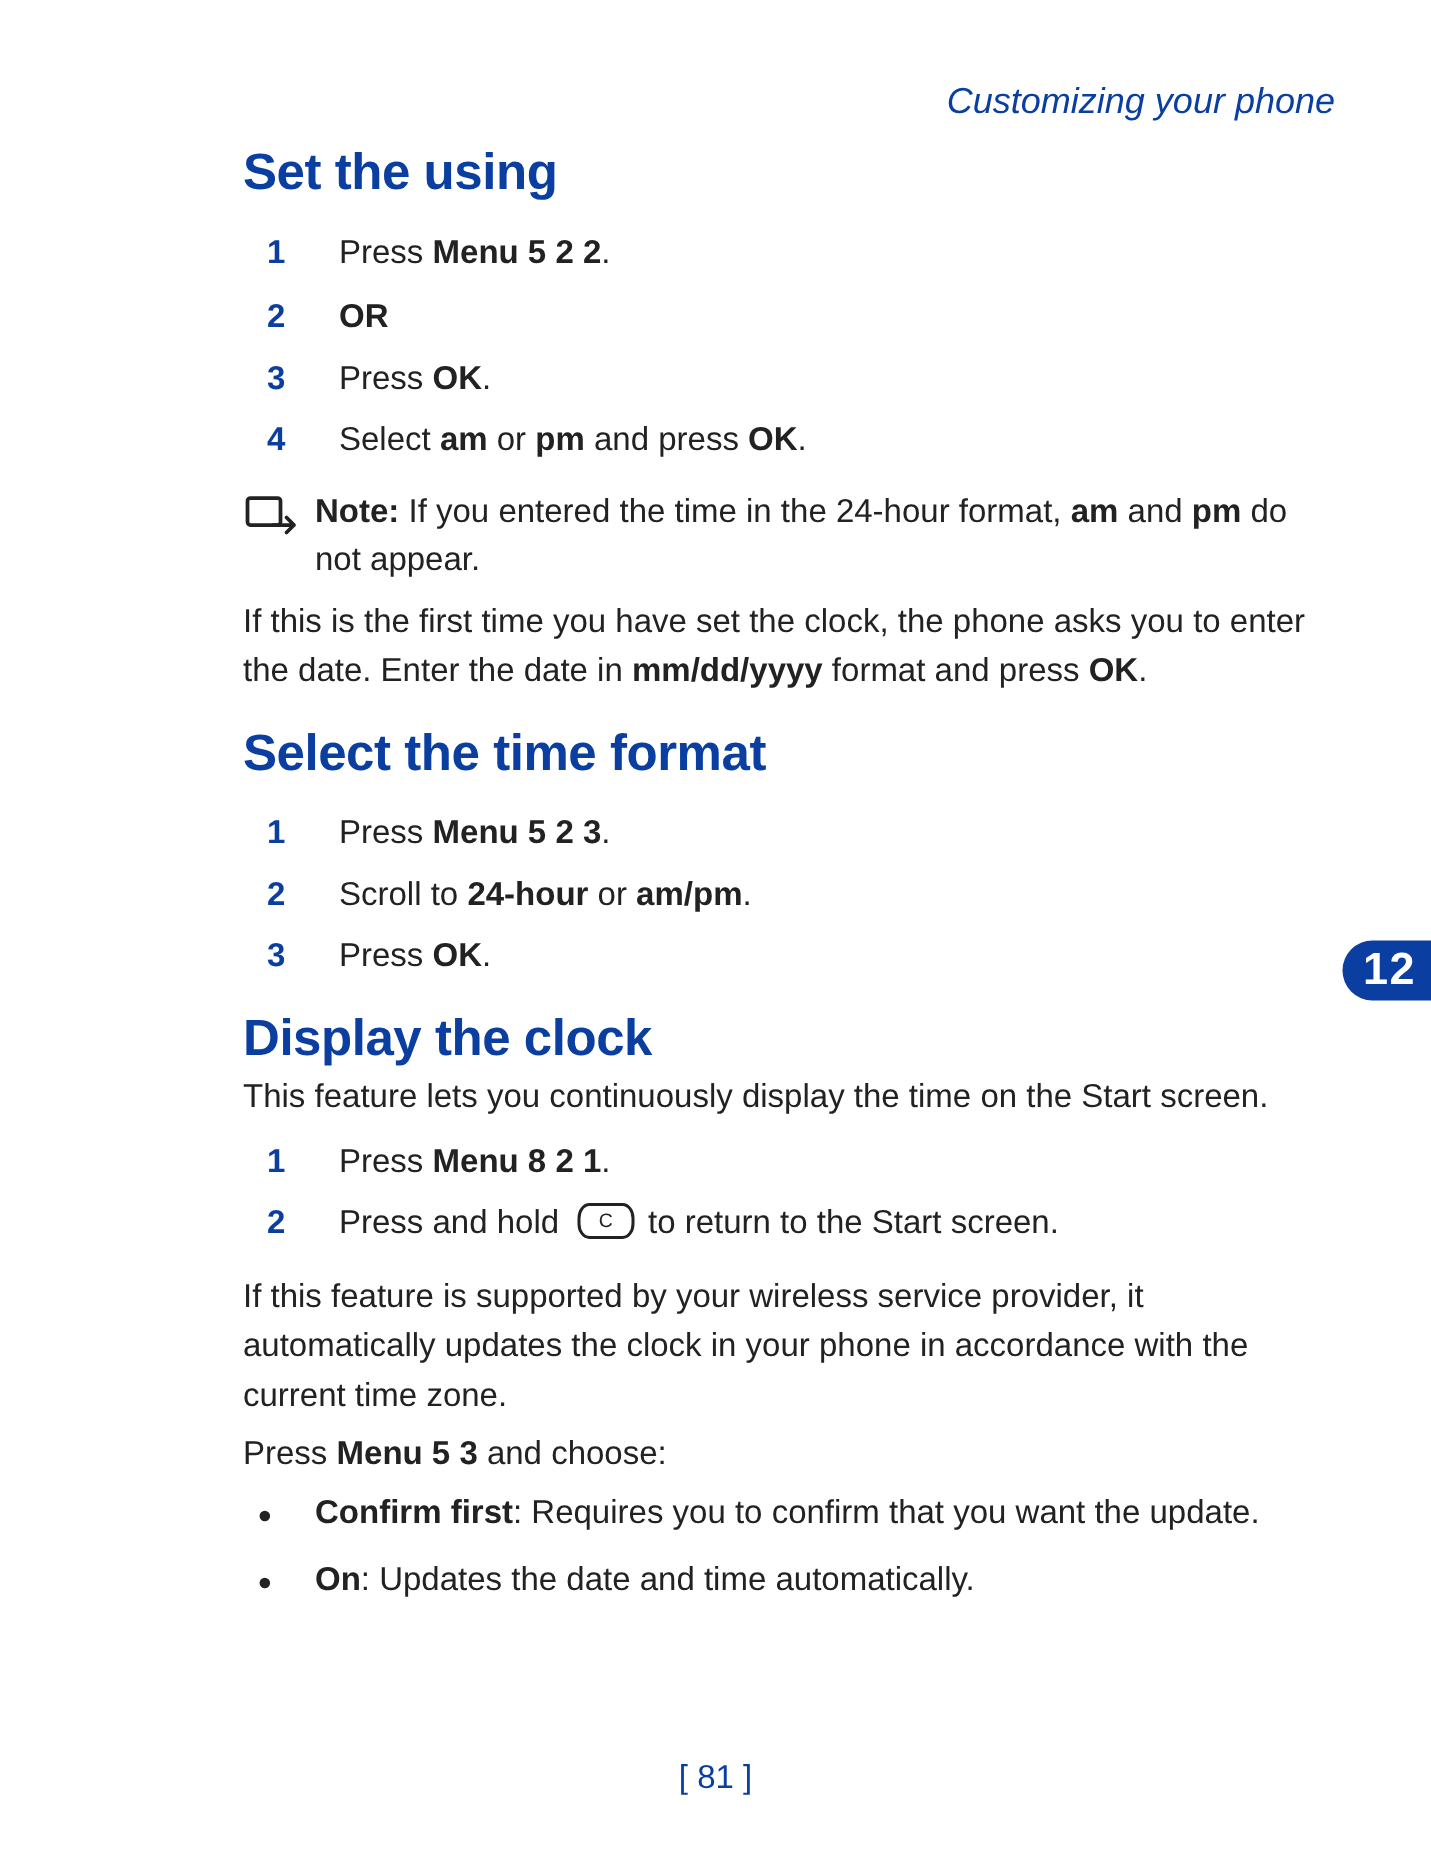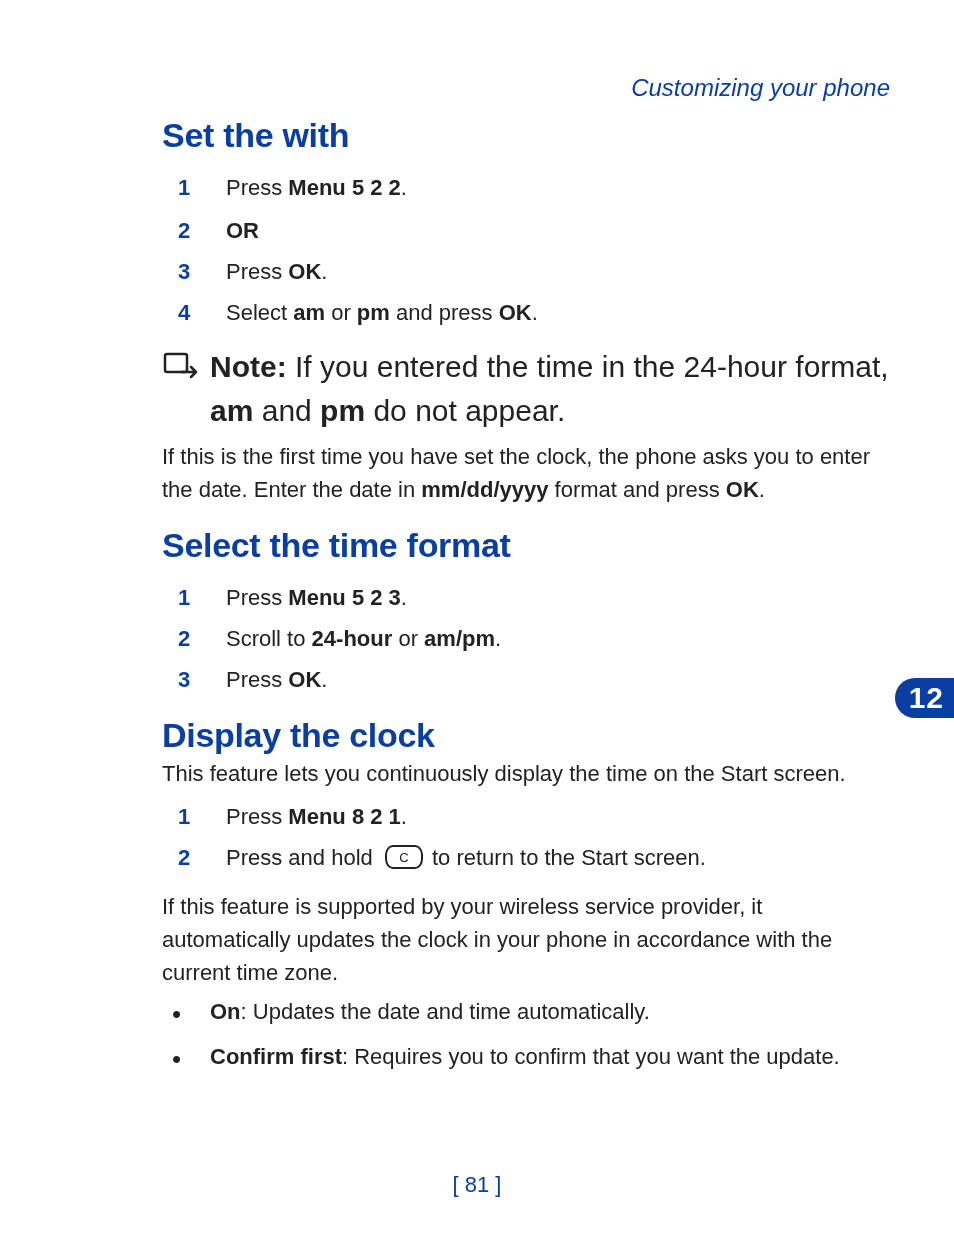--- a/index.html
+++ b/index.html
@@ -9,21 +9,21 @@
     height: 1248px;
     background: #fff;
     font-family: "Segoe UI", "Helvetica Neue", Arial, sans-serif;
     color: #222;
     position: relative;
   }
   .page {
     box-sizing: border-box;
     width: 954px;
     height: 1248px;
-    padding: 74px 64px 0 162px;
+    padding: 54px 64px 0 162px;
     position: relative;
   }
   .header-right {
     text-align: right;
     font-style: italic;
     color: #0a3ea1;
     font-size: 24px;
     margin-bottom: 14px;
     font-family: "Segoe UI", "Helvetica Neue", Arial, sans-serif;
   }
@@ -65,21 +65,21 @@
     margin-top: 10px;
   }
   .step-sub.or {
     font-weight: 700;
     color: #222;
   }
   .note-row {
     display: flex;
     align-items: flex-start;
     gap: 12px;
-    font-size: 30px;
+    font-size: 22px;
     line-height: 1.45;
     margin: 6px 0 8px 0;
   }
   .note-row .icon {
     flex: 0 0 36px;
     height: 30px;
     margin-top: 4px;
   }
   .para {
     font-size: 22px;
@@ -120,21 +120,21 @@
     font-size: 13px;
     line-height: 1;
     vertical-align: middle;
     margin: 0 3px 0 6px;
     position: relative;
     top: -2px;
   }
   .page-tab {
     position: absolute;
     right: 0;
-    top: 678px;
+    top: 627px;
     background: #0a3ea1;
     color: #fff;
     font-weight: 700;
     font-size: 30px;
     padding: 3px 10px 3px 14px;
     border-top-left-radius: 20px;
     border-bottom-left-radius: 20px;
     letter-spacing: 1px;
   }
   .footer {
@@ -149,21 +149,21 @@
   b { font-weight: 700; }
   sup.pp { font-size: 24px; vertical-align: super; }
 </style>
 </head>
 <body>
 
 <div class="page">
 
   <div class="header-right">Customizing your phone</div>
 
-  <h2 class="section">Set the with</h2>
+  <h2 class="section">Set the using</h2>
   <ol class="steps">
     <li>
       <span>Press </span><b>Menu 5 2 2</b><span>.</span>
     </li>
     <li>
       <div class="step-sub or">OR</div>
     </li>
     <li>
       <span>Press </span><b>OK</b><span>.</span>
     </li>
@@ -206,21 +206,24 @@
   <ol class="steps" style="margin-top:10px">
     <li>
       <span>Press </span><b>Menu 8 2 1</b><span>.</span>
     </li>
     <li>
       <span>Press and hold </span><span class="c-key">C</span><span> to return to the Start screen.</span>
     </li>
   </ol>
 
   <div class="para lead">If this feature is supported by your wireless service provider, it automatically updates the clock in your phone in accordance with the current time zone.</div>
+  <div class="para">
+    <span>Press </span><b>Menu 5 3</b><span> and choose:</span>
+  </div>
   <ul class="bullets">
+    <li><b>Confirm first</b><span>: Requires you to confirm that you want the update.</span></li>
     <li><b>On</b><span>: Updates the date and time automatically.</span></li>
-    <li><b>Confirm first</b><span>: Requires you to confirm that you want the update.</span></li>
 
   </ul>
 
   <div class="page-tab">12</div>
   <div class="footer">[ 81 ]</div>
 </div>
 
 </body></html>

